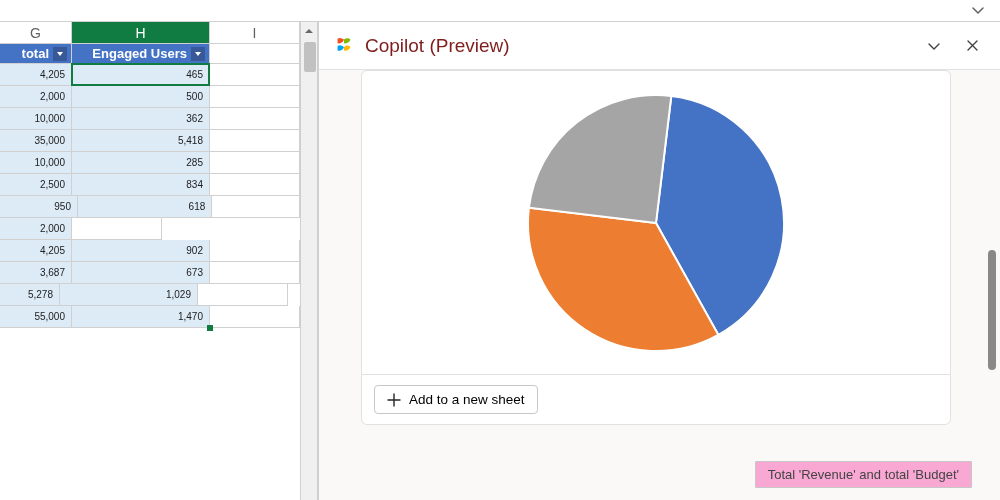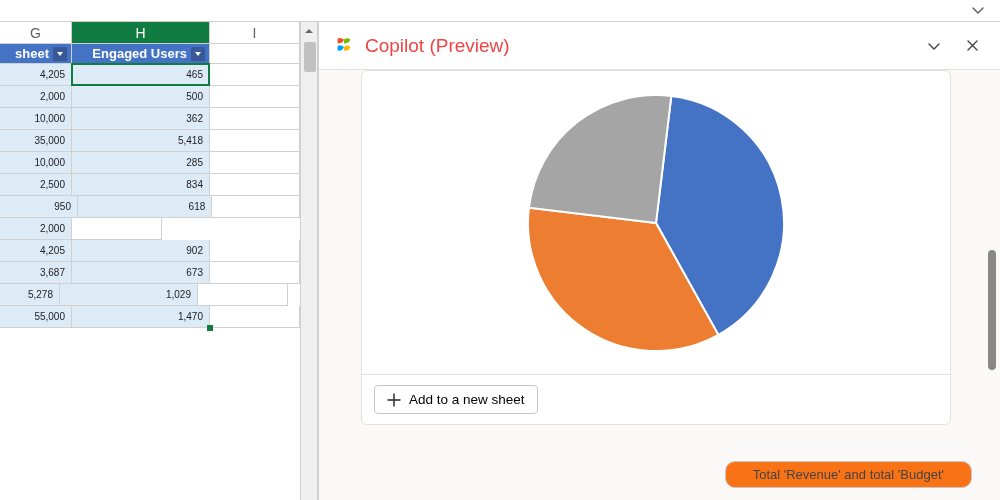--- a/index.html
+++ b/index.html
@@ -141,21 +141,21 @@
     padding: 0 14px;
     border-bottom: 1px solid #e1e1e1;
     gap: 10px;
   }
   .copilot-logo {
     width: 22px; height: 22px;
     flex-shrink: 0;
   }
   .copilot-title {
     font-size: 19px;
-    color: #ef4444;
+    color: #7f1d1d;
     flex: 1;
   }
   .hdr-btn {
     width: 28px; height: 28px;
     display: flex; align-items: center; justify-content: center;
     cursor: pointer;
     border-radius: 4px;
   }
   .copilot-body {
     position: absolute;
@@ -191,23 +191,23 @@
     border-radius: 4px;
     padding: 6px 12px;
     font-size: 13.5px;
     cursor: pointer;
   }
   .suggest-chip {
     position: absolute;
     right: 28px;
     bottom: 12px;
     border: 1px solid #c7c7c7;
-    background: #f97316;
-    border-radius: 10px;
-    padding: 5px 27px;
+    background: #f9a8d4;
+    border-radius: 1px;
+    padding: 5px 12px;
     font-size: 13px;
     color: #444;
     cursor: pointer;
   }
   .inner-scroll {
     position: absolute;
     right: 4px;
     top: 20px;
     width: 8px;
     bottom: 40px;
@@ -232,21 +232,21 @@
 </div>
 
 <div class="sheet">
   <div class="colhdr-row" id="colhdr-row">
       <div class="colhdr" style="width: 72px;">G</div>
       <div class="colhdr sel" style="width: 138px;">H</div>
       <div class="colhdr" style="width: 90px;">I</div>
     </div>
   <div class="th-row" id="th-row">
       <div class="th" style="width: 72px;">
-        <span class="label">sheet</span>
+        <span class="label">total</span>
         <span class="filter-btn">
           <svg width="8" height="8" viewBox="0 0 8 8">
             <path d="M1 2 L4 6 L7 2 Z" fill="#fff"></path>
           </svg>
         </span>
       </div>
       <div class="th" style="width: 138px;">
         <span class="label">Engaged Users</span>
         <span class="filter-btn">
           <svg width="8" height="8" viewBox="0 0 8 8">

